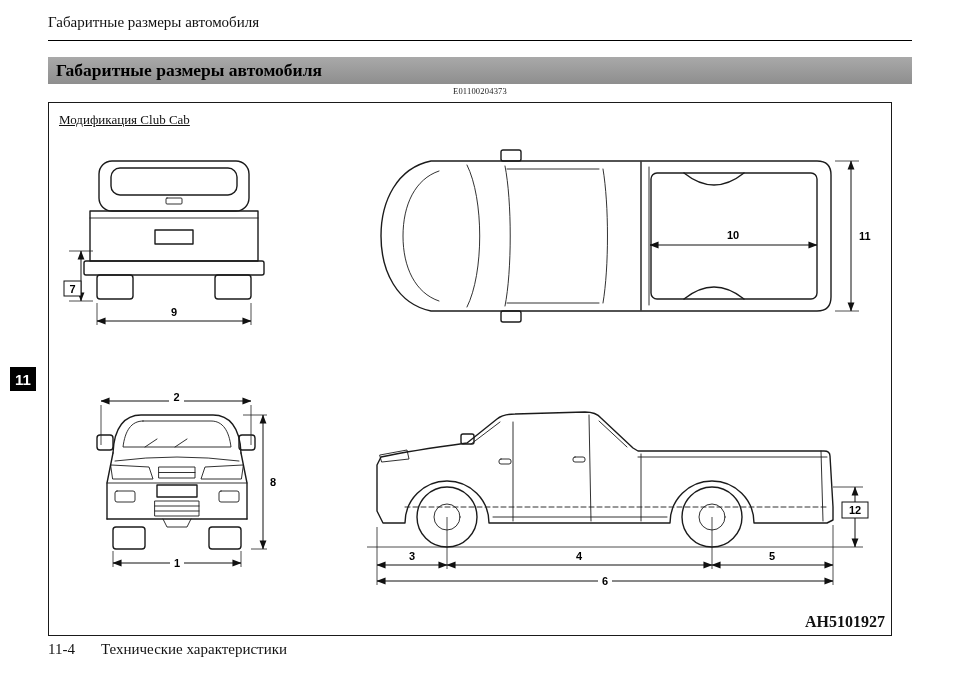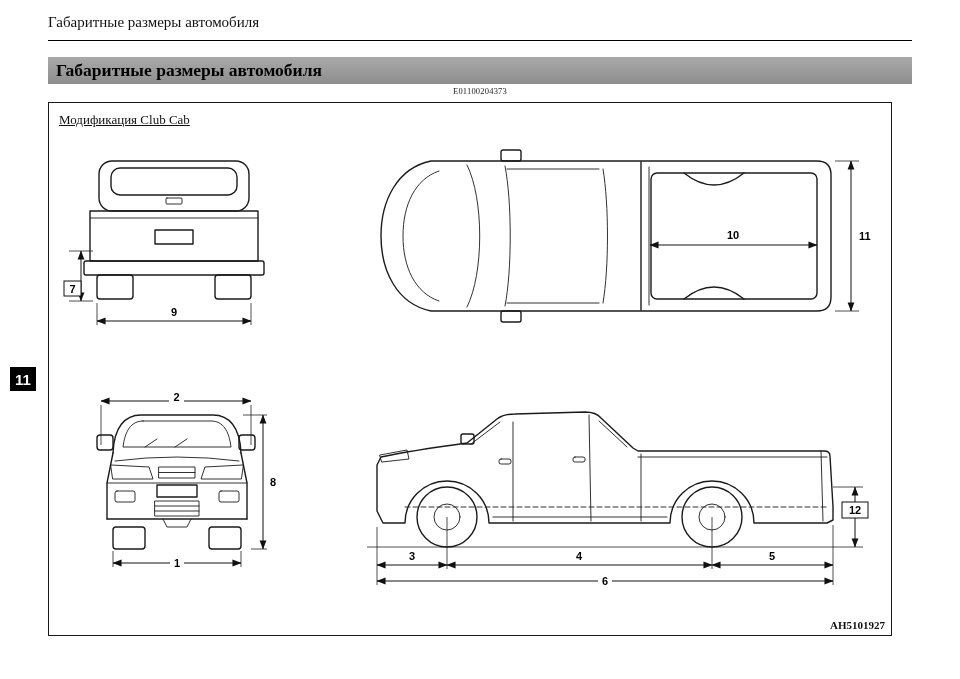--- a/index.html
+++ b/index.html
@@ -8,21 +8,21 @@
   .breadcrumb{position:absolute;left:48px;top:14px;font-size:15px;}
   .rule{position:absolute;left:48px;top:40px;width:864px;height:1px;background:#000;}
   .titlebar{position:absolute;left:48px;top:57px;width:864px;height:27px;
             background:linear-gradient(#a9a9a9,#8e8e8e);display:flex;align-items:center;}
   .titlebar span{font-size:17.5px;font-weight:bold;padding-left:8px;color:#000;}
   .seccode{position:absolute;left:48px;top:86px;width:864px;text-align:center;
            font-size:8.5px;color:#222;letter-spacing:.2px;}
   .figure{position:absolute;left:48px;top:102px;width:842px;height:532px;
           border:1px solid #1a1a1a;background:#fff;}
   .caption{position:absolute;left:10px;top:9px;font-size:13px;text-decoration:underline;}
-  .figcode{position:absolute;right:6px;bottom:4px;font-size:11px;font-weight:bold;}
+  .figcode{position:absolute;right:6px;bottom:4px;font-size:16px;font-weight:bold;}
   .figsvg{position:absolute;left:0;top:0;}
   .chapter-tab{position:absolute;left:10px;top:367px;width:26px;height:24px;background:#000;
                color:#fff;font-family:"Liberation Sans",sans-serif;font-weight:bold;font-size:15px;
                display:flex;align-items:center;justify-content:center;}
   .footer{position:absolute;left:48px;top:641px;font-size:15px;}
   .footer .footsec{margin-left:26px;}
   .watermark{position:absolute;right:12px;top:645px;font-family:"Liberation Sans",sans-serif;
              font-size:21px;color:#a3a3a3;}
   .dimtext{font-family:"Liberation Sans",sans-serif;font-size:11px;font-weight:bold;fill:#000;}
   .labelbox{fill:#fff;stroke:#111;stroke-width:1;}
@@ -194,14 +194,17 @@
         <text class="dimtext" x="480" y="115" text-anchor="middle">12</text>
       </g>
     </svg>
 
     <div class="caption">Модификация Club Cab</div>
     <div class="figcode">AH5101927</div>
   </div>
 
   <div class="chapter-tab">11</div>
 
+  <div class="footer">
+    <span>11-4</span><span class="footsec">Технические характеристики</span>
+  </div>
 
 </div>
 
 </body></html>

